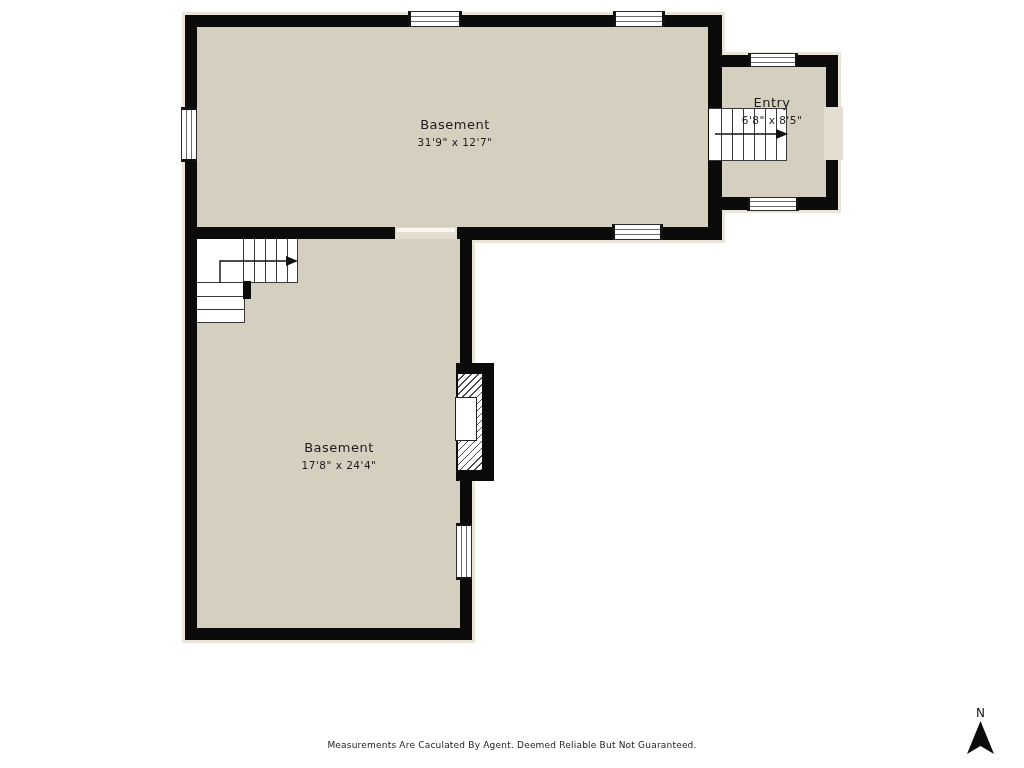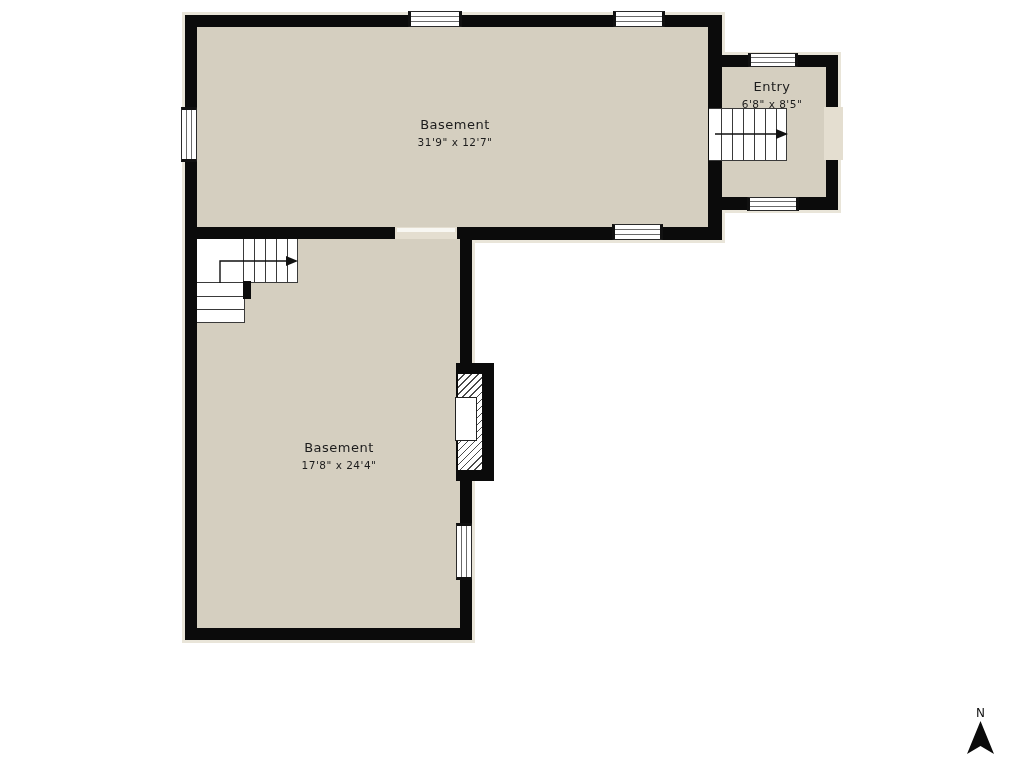--- a/index.html
+++ b/index.html
@@ -140,24 +140,25 @@
   </div>
 
   <div class="abs room-label" style="left:455px;top:132px;">
     <div class="room-name">Basement</div>
     <div class="room-dims">31'9" x 12'7"</div>
   </div>
   <div class="abs room-label" style="left:339px;top:455px;">
     <div class="room-name">Basement</div>
     <div class="room-dims">17'8" x 24'4"</div>
   </div>
-  <div class="abs room-label" style="left:772px;top:94px;">
+  <div class="abs room-label" style="left:772px;top:110px;">
     <div class="room-name">Entry</div>
     <div class="room-dims">6'8" x 8'5"</div>
   </div>
 
+  <div class="abs footer-text">Measurements Are Caculated By Agent. Deemed Reliable But Not Guaranteed.</div>
 
   <div class="abs compass-n">N</div>
   <svg class="abs" style="left:967px;top:721px;" width="27" height="33" viewBox="0 0 27 33">
     <polygon points="13.5,0 27,33 13.5,25 0,33" fill="#0b0b0b"></polygon>
   </svg>
 
 </div>
 
 </body></html>

